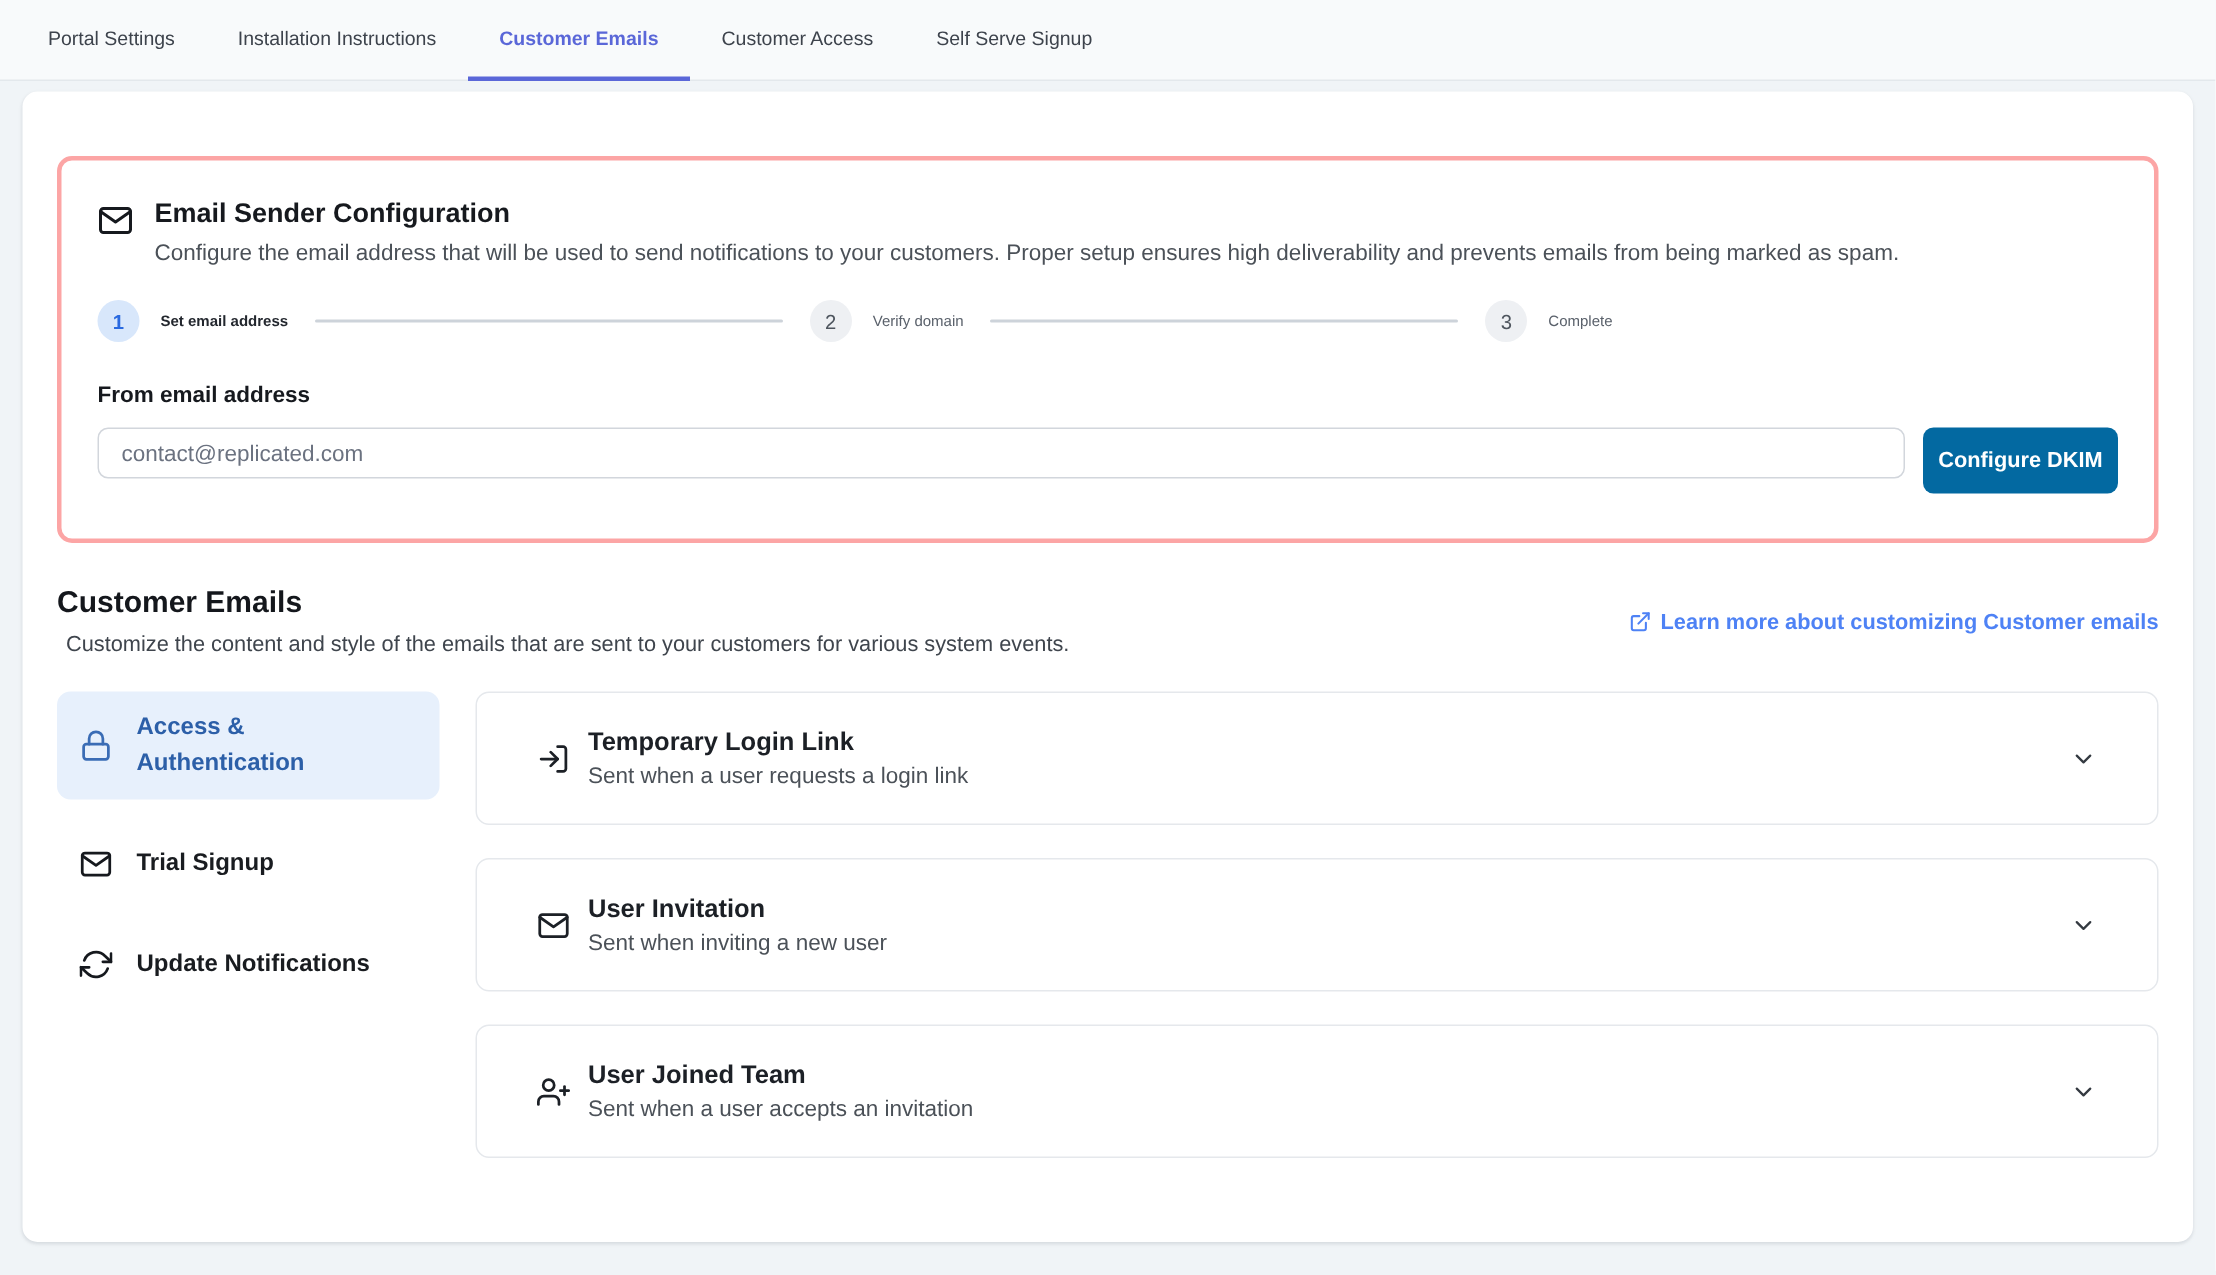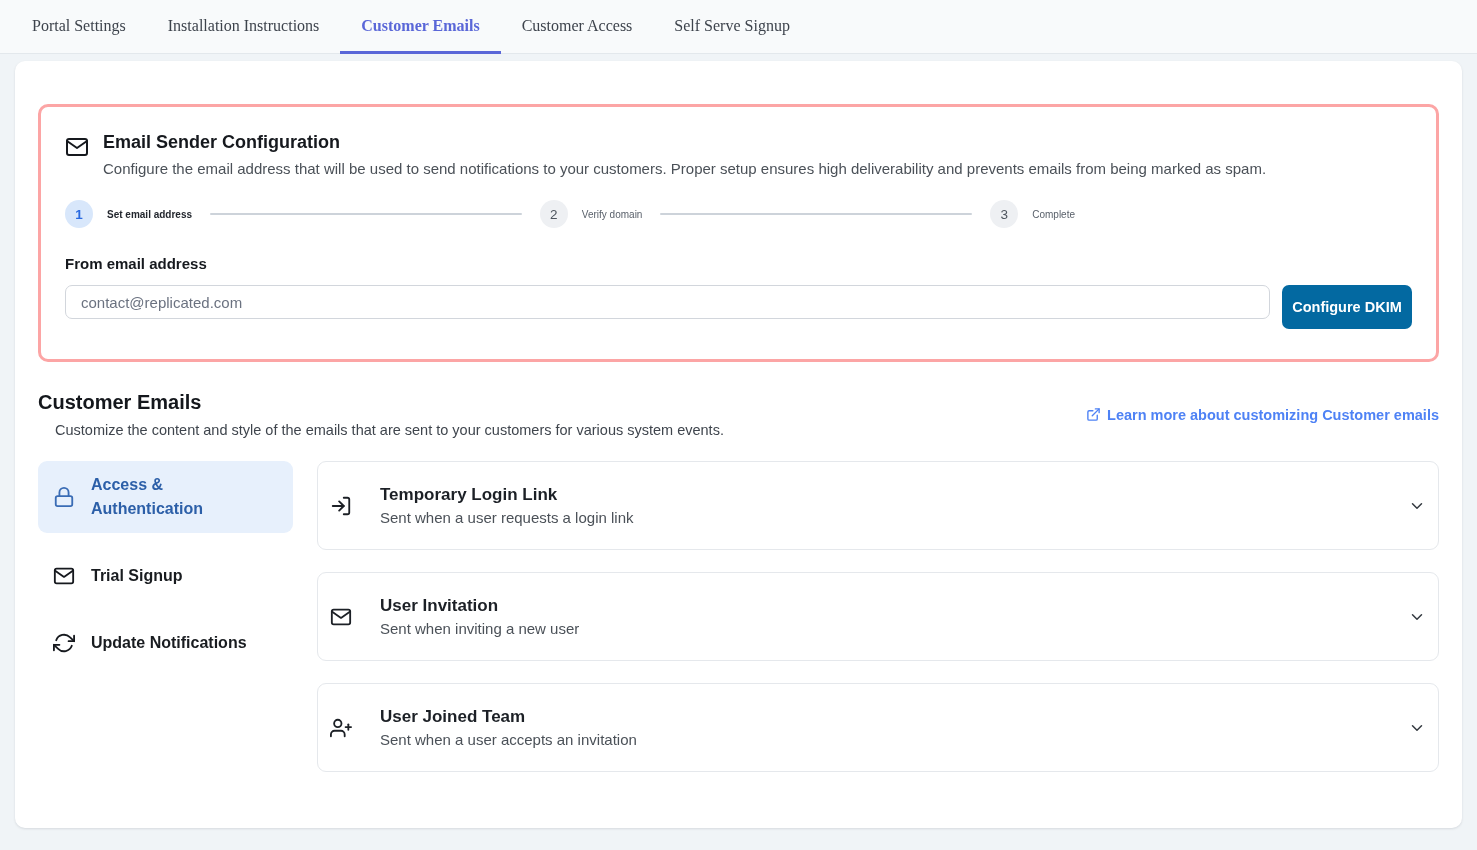--- a/index.html
+++ b/index.html
@@ -16,24 +16,24 @@
   
   .tabbar {
     display: flex; align-items: stretch;
     height: 54px; padding-left: 11px;
     background: #f8fafb;
     border-bottom: 1px solid #e3e8ec;
   }
   .tab {
     display: flex; align-items: center;
     padding: 14px 21px;
-    font-size: 16px; font-weight: 500; color: #3d434c;
+    font-size: 13px; font-weight: 500; color: #3d434c;
     border-bottom: 3px solid transparent;
     margin-bottom: -1px;
-    cursor: pointer; white-space: nowrap; font-family: Liberation Serif, serif;
+    cursor: pointer; white-space: nowrap;
   }
   .tab.active { color: #5a67d8; font-weight: 700; border-bottom-color: #5a67d8; }
 
   
   .page {
     margin: 7px 15px 0;
     height: 767px;
     background: #ffffff;
     border-radius: 10px;
     box-shadow: 0 1px 3px rgba(16,24,40,.08), 0 1px 2px rgba(16,24,40,.04);
@@ -80,21 +80,21 @@
     background: #0369a1; color: #ffffff;
     border: none; border-radius: 7px;
     font-size: 14.5px; font-weight: 700; font-family: inherit;
     cursor: pointer;
   }
   .helper { margin: 10px 0 0; font-size: 13.8px; color: #6e7680; }
 
   
   .section-head { display: flex; justify-content: space-between; align-items: center; margin-top: 29px; }
   .section-title { margin: 0; font-size: 20px; font-weight: 700; color: #14171c; }
-  .section-desc { margin: 8px 17px 0; font-size: 14.5px; color: #3f454d; }
+  .section-desc { margin: 8px 6px 0; font-size: 14.5px; color: #3f454d; }
   .learn-link {
     display: flex; align-items: center; gap: 6px;
     color: #4e82f5; font-size: 14.5px; font-weight: 700;
     text-decoration: none; cursor: pointer; white-space: nowrap;
   }
 
   .content-row { display: flex; gap: 24px; margin-top: 23px; }
 
   .sidebar { width: 255px; flex: none; display: flex; flex-direction: column; gap: 19px; }
   .side-item {
@@ -103,23 +103,23 @@
     font-size: 16px; font-weight: 600; color: #191c20;
     cursor: pointer;
   }
   .side-item .sicon { color: #16191e; flex: none; }
   .side-item.active { background: #e7f0fc; color: #2c5fa8; }
   .side-item.active .sicon { color: #3a6cb5; }
   .side-label { line-height: 1.5; }
 
   .cards { flex: 1; display: flex; flex-direction: column; gap: 22px; }
   .tcard {
-    display: flex; align-items: center; gap: 28px;
+    display: flex; align-items: center; gap: 12px;
     border: 1px solid #e5e8ec; border-radius: 9px;
-    padding: 23px 12px; background: #fff; cursor: pointer; justify-content: center;
+    padding: 23px 40px; background: #fff; cursor: pointer; justify-content: center;
   }
   .tcard .cicon { color: #1c2026; flex: none; }
   .ttitle { font-size: 17px; font-weight: 700; color: #1c2026; }
   .tsub { margin-top: 4px; font-size: 15px; color: #4b5158; }
   .chev { margin-left: auto; color: #343a41; flex: none; cursor: pointer; }
 </style>
 </head>
 <body>
 
 <div class="tabbar">

